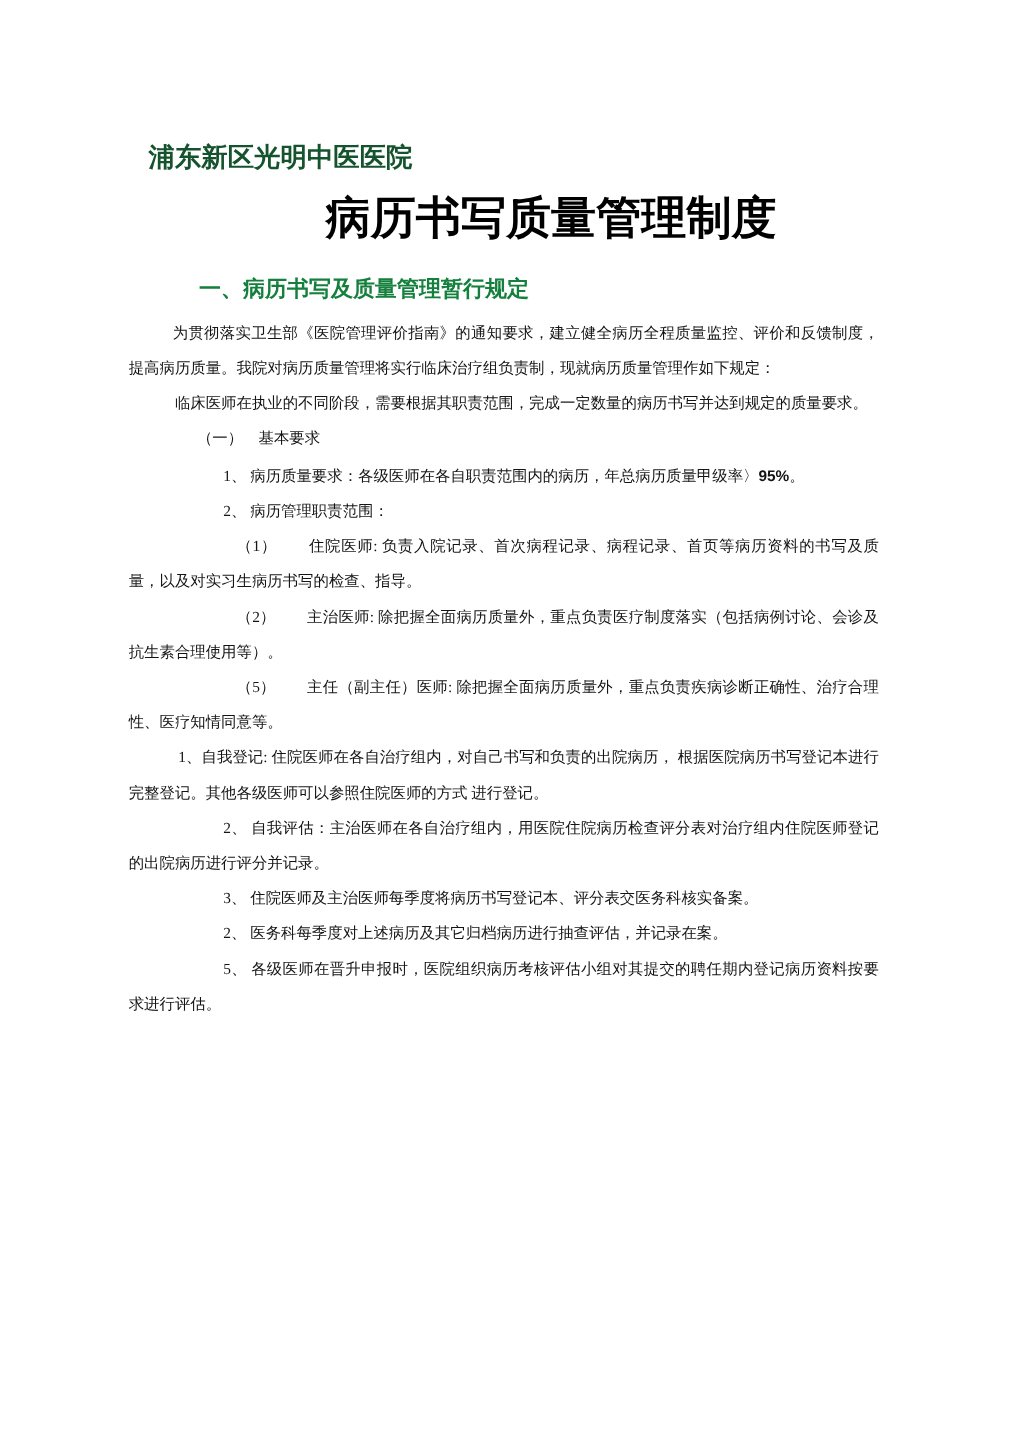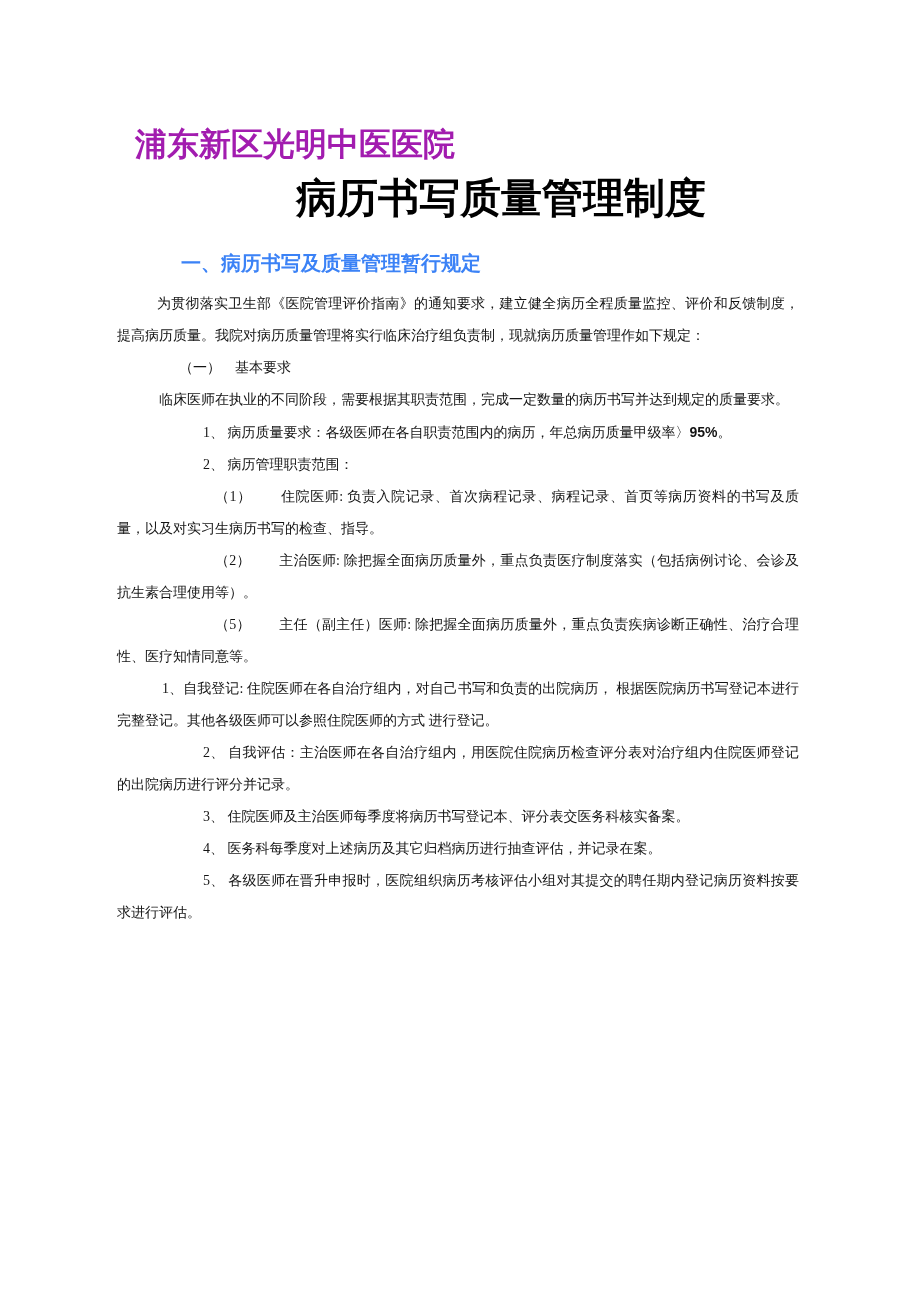--- a/index.html
+++ b/index.html
@@ -18,41 +18,41 @@
     box-sizing: border-box;
     width: 920px;
     height: 1302px;
     padding: 0 121px 0 117px;
     background: #ffffff;
   }
   .org-title {
     margin: 128px 0 0 18px;
     font-family: "Liberation Sans", "DejaVu Sans", sans-serif;
     font-weight: bold;
-    font-size: 32px;
+    font-size: 24px;
     line-height: 32px;
-    color: #a21caf;
+    color: #14532d;
     white-space: nowrap;
   }
   .doc-title {
     margin: 15px 0 0 179px;
     font-family: "Liberation Sans", "DejaVu Sans", sans-serif;
     font-weight: bold;
     font-size: 41px;
     line-height: 46px;
     color: #000000;
     white-space: nowrap;
   }
   .section-heading {
     margin: 30px 0 0 64px;
     font-family: "Liberation Sans", "DejaVu Sans", sans-serif;
     font-weight: bold;
     font-size: 20px;
     line-height: 24px;
-    color: #3b82f6;
+    color: #15803d;
     white-space: nowrap;
   }
   .body-text {
     margin-top: 13px;
     font-size: 14px;
     line-height: 32px;
   }
   .para {
     margin: 0;
     padding: 0;
@@ -80,40 +80,40 @@
   <h1 class="org-title">浦东新区光明中医医院</h1>
 
   <h2 class="doc-title">病历书写质量管理制度</h2>
 
   <h3 class="section-heading">一、病历书写及质量管理暂行规定</h3>
 
   <div class="body-text">
 
     <p class="para ti40">为贯彻落实卫生部《医院管理评价指南》的通知要求，建立健全病历全程质量监控、评价和反馈制度，提高病历质量。我院对病历质量管理将实行临床治疗组负责制，现就病历质量管理作如下规定：</p>
 
+    <p class="para ti42">临床医师在执业的不同阶段，需要根据其职责范围，完成一定数量的病历书写并达到规定的质量要求。</p>
+
     <p class="para ti62">（一）　基本要求</p>
-
-    <p class="para ti42">临床医师在执业的不同阶段，需要根据其职责范围，完成一定数量的病历书写并达到规定的质量要求。</p>
 
     <p class="para ti86"><span>1、 病历质量要求：各级医师在各自职责范围内的病历，年总病历质量甲级率〉</span><span class="pct">95%</span><span>。</span></p>
 
     <p class="para ti86">2、 病历管理职责范围：</p>
 
     <p class="para ti98">（1）　　住院医师: 负责入院记录、首次病程记录、病程记录、首页等病历资料的书写及质量，以及对实习生病历书写的检查、指导。</p>
 
     <p class="para ti98">（2）　　主治医师: 除把握全面病历质量外，重点负责医疗制度落实（包括病例讨论、会诊及抗生素合理使用等）。</p>
 
     <p class="para ti98">（5）　　主任（副主任）医师: 除把握全面病历质量外，重点负责疾病诊断正确性、治疗合理性、医疗知情同意等。</p>
 
 
     <p class="para ti45">1、自我登记: 住院医师在各自治疗组内，对自己书写和负责的出院病历， 根据医院病历书写登记本进行完整登记。其他各级医师可以参照住院医师的方式 进行登记。</p>
 
     <p class="para ti86">2、 自我评估：主治医师在各自治疗组内，用医院住院病历检查评分表对治疗组内住院医师登记的出院病历进行评分并记录。</p>
 
     <p class="para ti86">3、 住院医师及主治医师每季度将病历书写登记本、评分表交医务科核实备案。</p>
 
-    <p class="para ti86">4、 医务科每季度对上述病历及其它归档病历进行抽查评估，并记录在案。</p>
+    <p class="para ti86">2、 医务科每季度对上述病历及其它归档病历进行抽查评估，并记录在案。</p>
 
     <p class="para ti86">5、 各级医师在晋升申报时，医院组织病历考核评估小组对其提交的聘任期内登记病历资料按要求进行评估。</p>
 
 
   </div>
 </div>
 
 </body></html>

